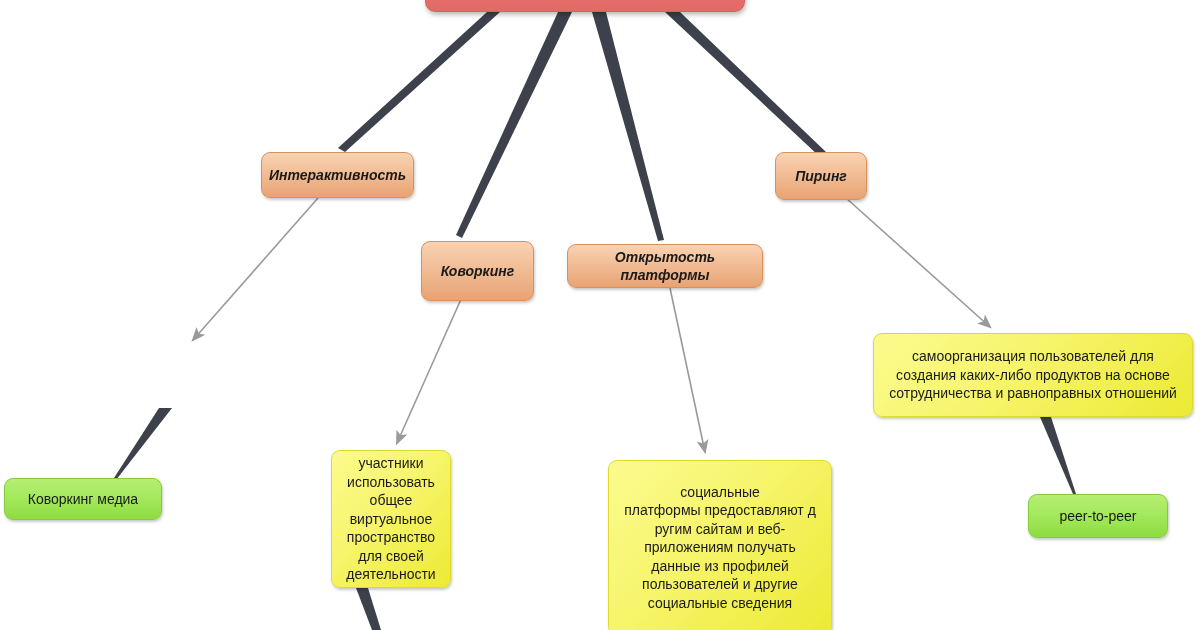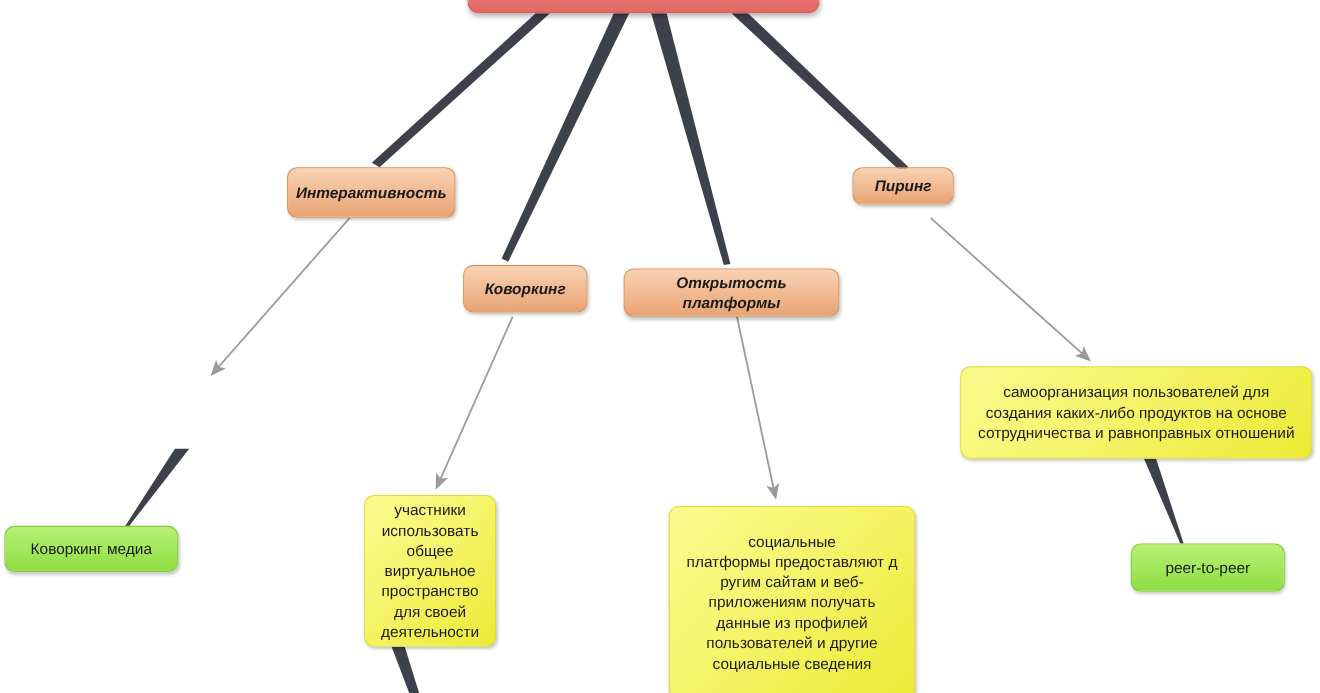--- a/index.html
+++ b/index.html
@@ -105,25 +105,25 @@
     </g>
     <g>
       <path d="M356,588 L368,588 L381,630 L372,630 Z" fill="#3c414b"></path>
     </g>
   </svg>
 
   <div class="node n-root" style="left:425px;top:-30px;width:320px;height:42px;"></div>
 
   <div class="node n-orange" style="left:261px;top:152px;width:153px;height:46px;">Интерактивность</div>
 
-  <div class="node n-orange" style="left:421px;top:241px;width:113px;height:43px;">Коворкинг</div>
+  <div class="node n-orange" style="left:421px;top:241px;width:113px;height:60px;">Коворкинг</div>
 
   <div class="node n-orange" style="left:567px;top:244px;width:196px;height:44px;">Открытость платформы</div>
 
-  <div class="node n-orange" style="left:775px;top:152px;width:92px;height:34px;">Пиринг</div>
+  <div class="node n-orange" style="left:775px;top:152px;width:92px;height:48px;">Пиринг</div>
 
 
   <div class="node n-yellow" style="left:331px;top:450px;width:120px;height:138px;">участники
 использовать
 общее
 виртуальное
 пространство
 для своей
 деятельности</div>
 

